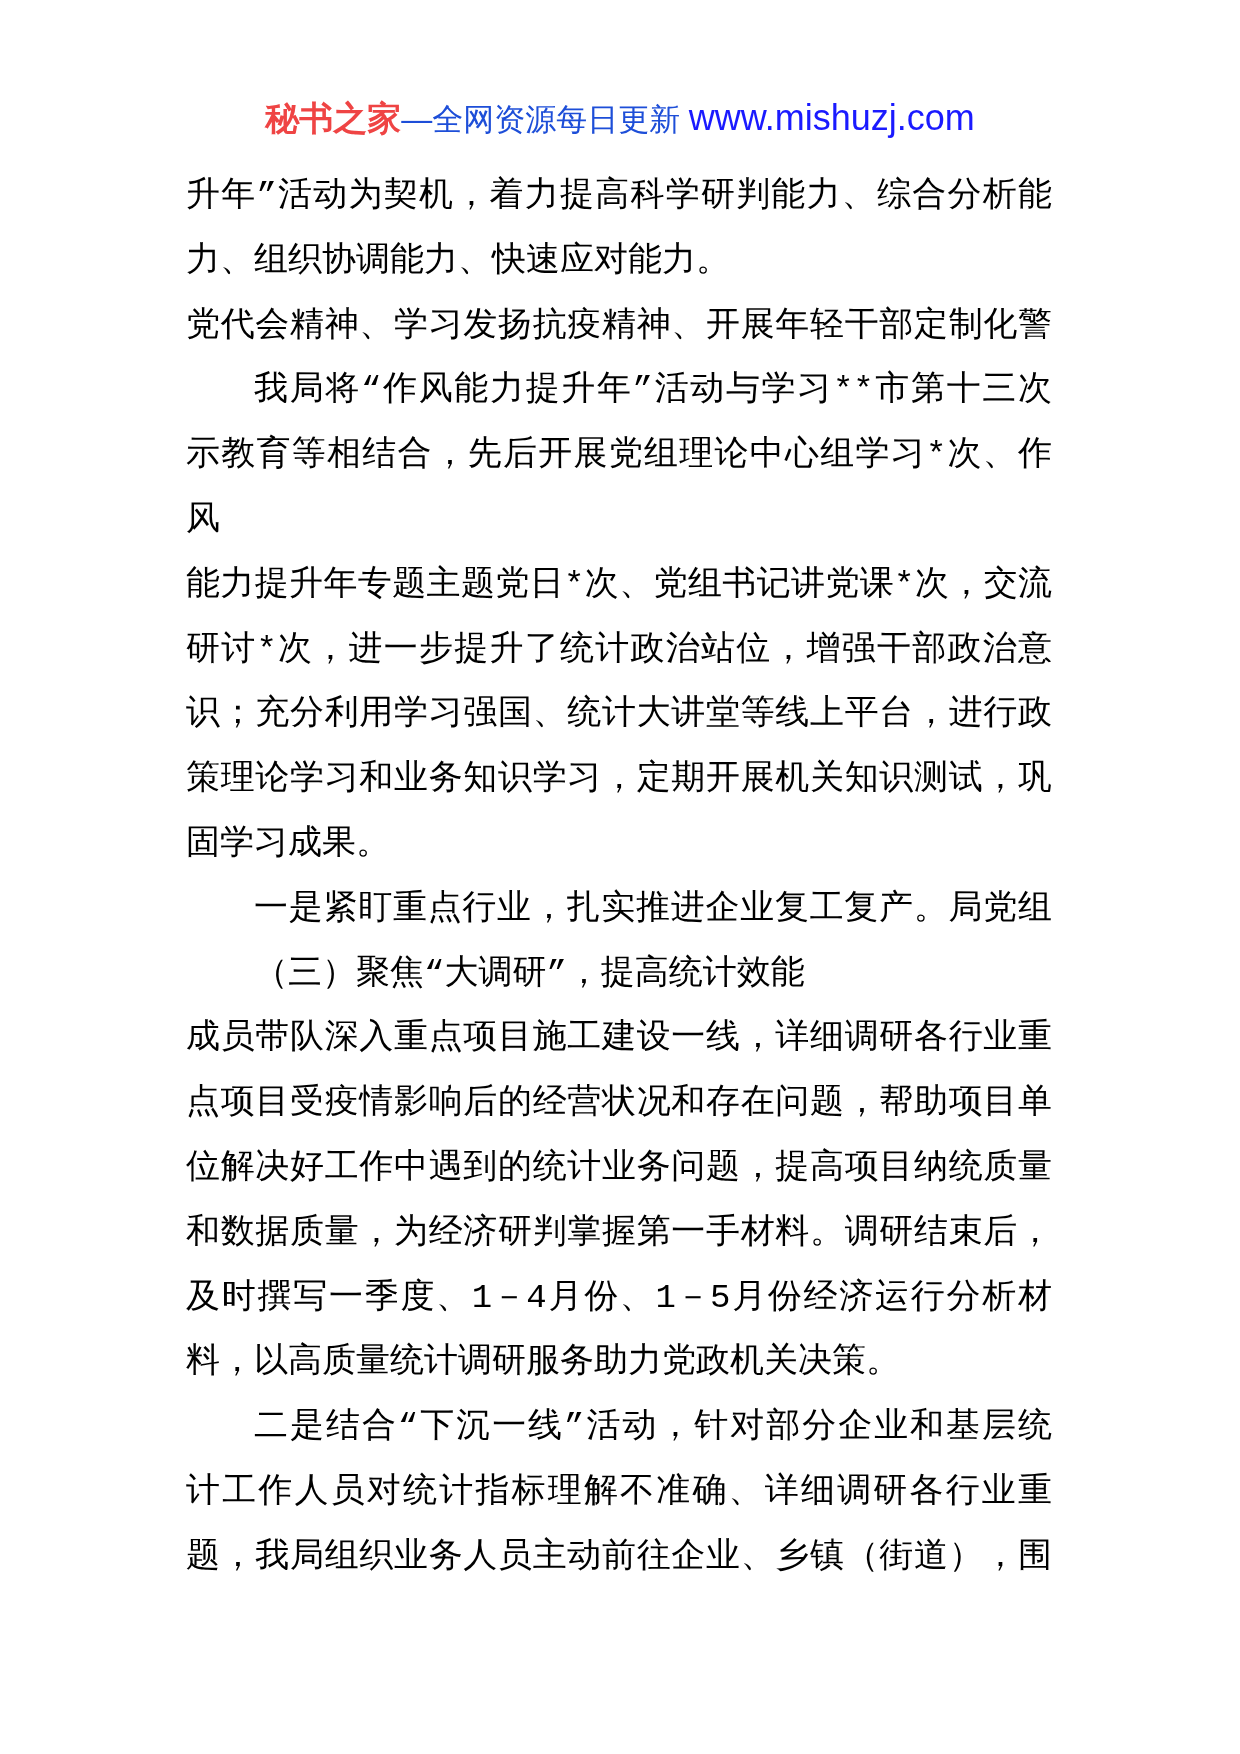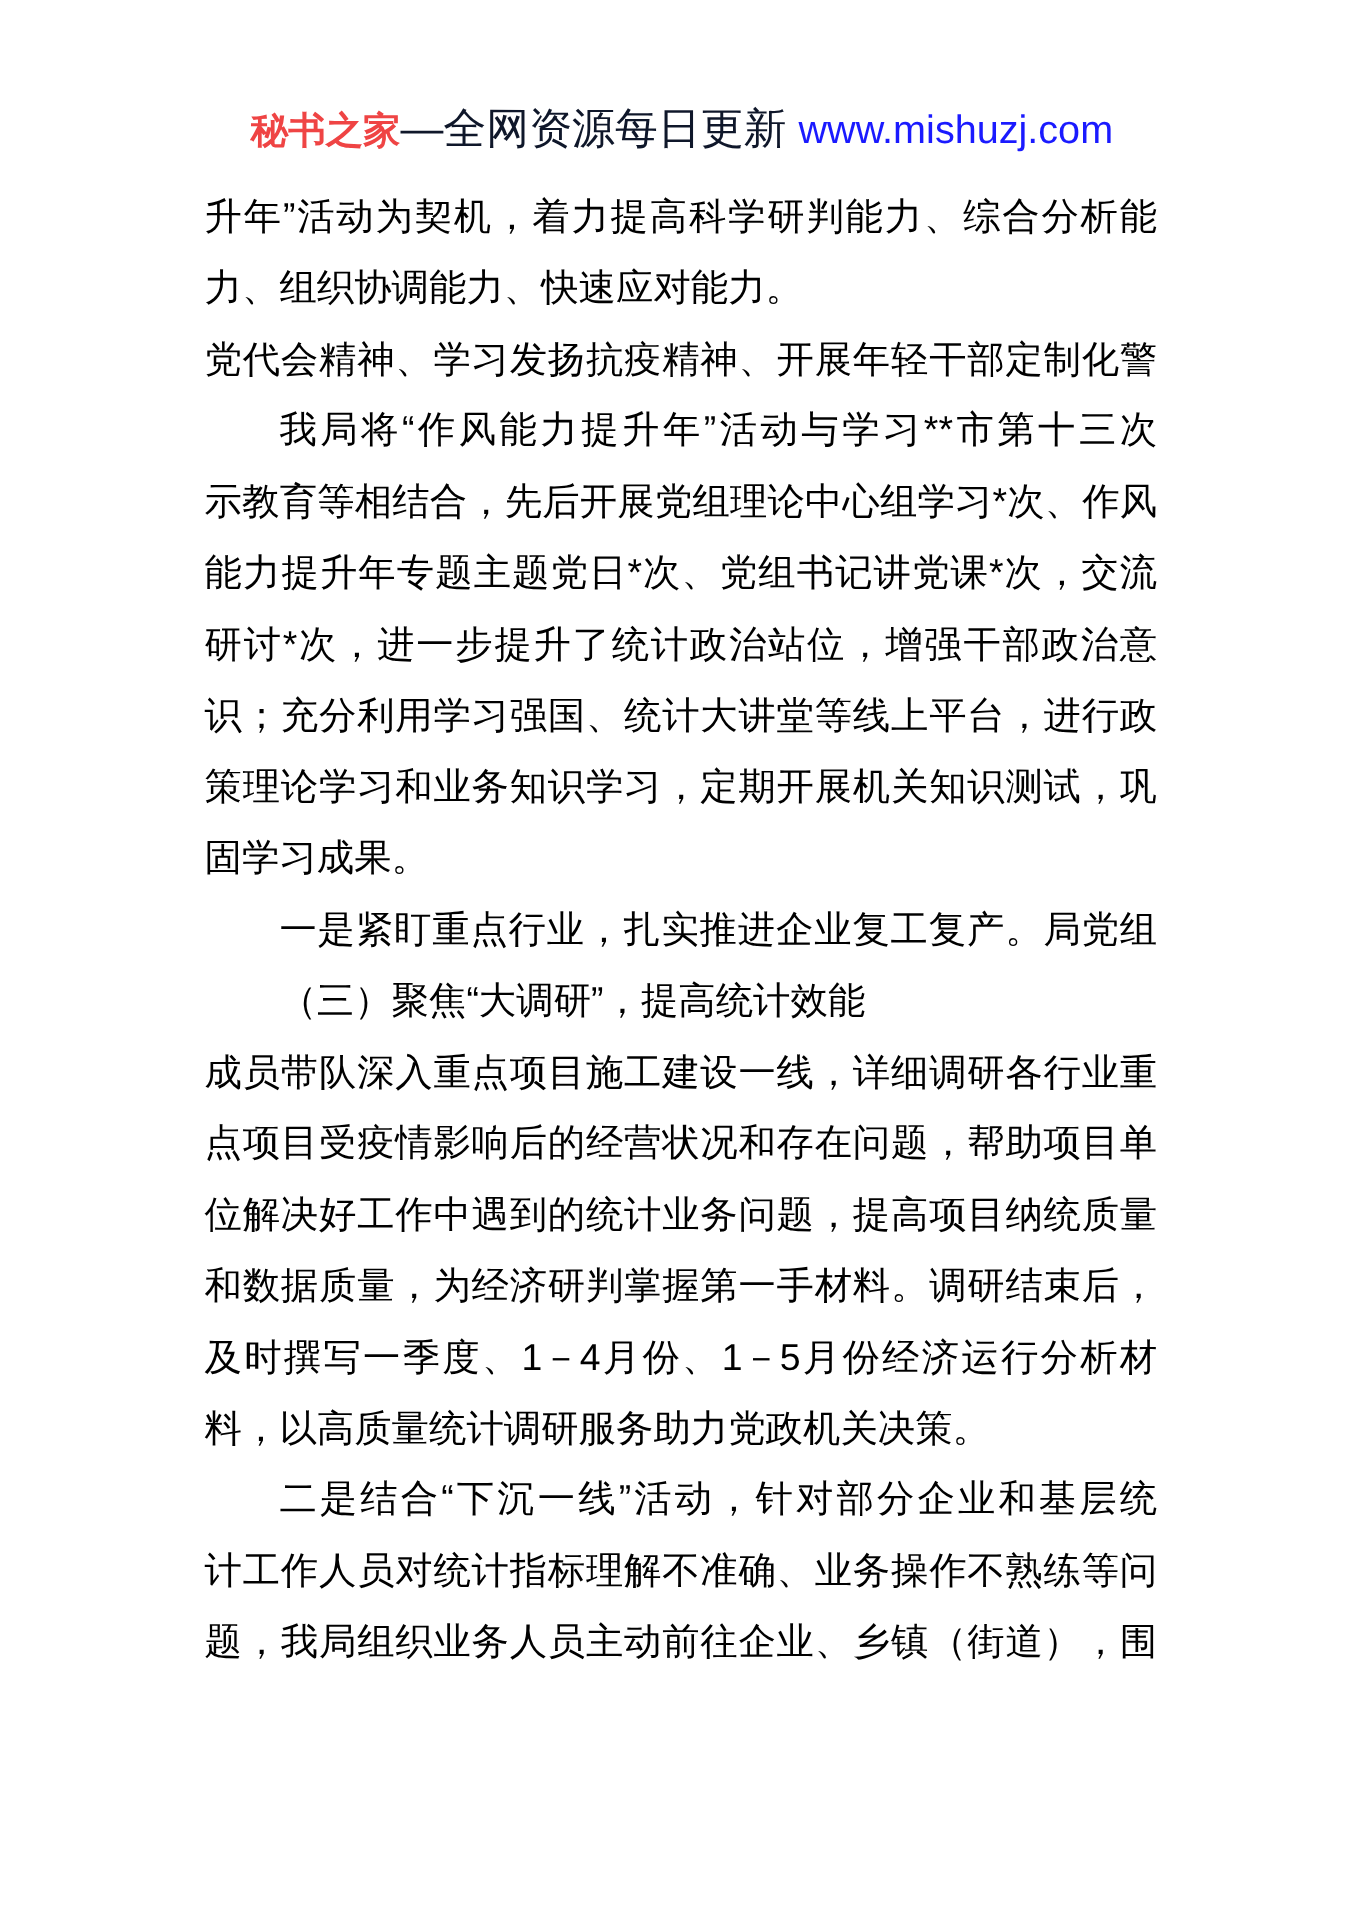--- a/index.html
+++ b/index.html
@@ -21,38 +21,39 @@
     text-align: center;
     line-height: 44px;
     white-space: nowrap;
   }
   .brand {
     color: #ef4444;
     font-weight: bold;
     font-size: 34px;
   }
   .tagline {
-    color: #0f172a;
-    font-size: 39px;
+    color: #1d4ed8;
+    font-size: 31px;
   }
   .site-url {
     color: #1a1aff;
     font-size: 36px;
     text-decoration: none;
   }
   .content {
     margin-top: 17px;
     padding: 0 188px 0 186px;
     color: #000000;
     font-size: 34px;
     line-height: 64.8px;
     overflow: hidden;
   }
   .line {
     text-align: left;
+    font-family: Liberation Mono, monospace;
   }
   .fill {
     text-align: justify;
     text-align-last: justify;
   }
   .indent {
     text-indent: 68px;
   }
 </style>
 </head>
@@ -77,17 +78,17 @@
     <div class="line">固学习成果。</div>
     <div class="line indent fill">一是紧盯重点行业，扎实推进企业复工复产。局党组</div>
     <div class="line indent">（三）聚焦“大调研”，提高统计效能</div>
     <div class="line fill">成员带队深入重点项目施工建设一线，详细调研各行业重</div>
     <div class="line fill">点项目受疫情影响后的经营状况和存在问题，帮助项目单</div>
     <div class="line fill">位解决好工作中遇到的统计业务问题，提高项目纳统质量</div>
     <div class="line fill">和数据质量，为经济研判掌握第一手材料。调研结束后，</div>
     <div class="line fill">及时撰写一季度、1－4月份、1－5月份经济运行分析材</div>
     <div class="line">料，以高质量统计调研服务助力党政机关决策。</div>
     <div class="line indent fill">二是结合“下沉一线”活动，针对部分企业和基层统</div>
-    <div class="line fill">计工作人员对统计指标理解不准确、业务操作不熟练等问</div>
+    <div class="line fill">计工作人员对统计指标理解不准确、详细调研各行业重</div>
     <div class="line fill">题，我局组织业务人员主动前往企业、乡镇（街道），围</div>
   </div>
 
 </div>
 
 </body></html>

